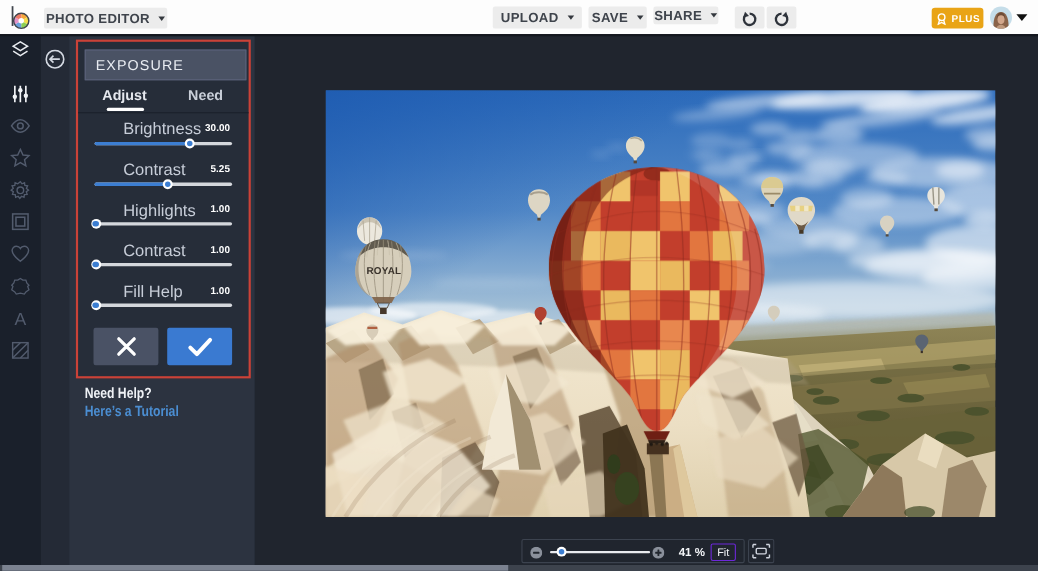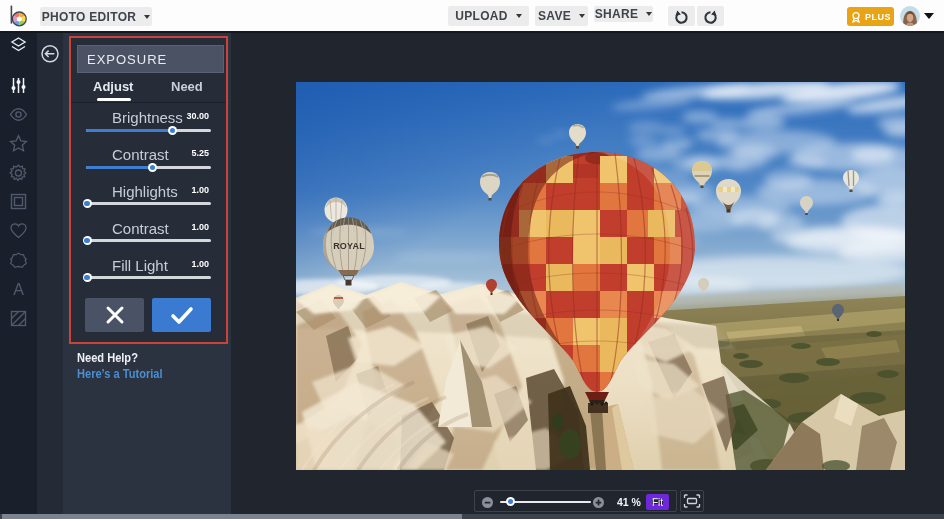--- a/index.html
+++ b/index.html
@@ -52,21 +52,21 @@
 
 
 #zoombar { position:absolute; left:474px; top:490px; width:203px; height:22px;
   border:1px solid #3c434f; border-radius:2px; }
 #fsbox { position:absolute; left:680px; top:490px; width:24px; height:22px;
   border:1px solid #3c434f; border-radius:2px; }
 #ztrack { position:absolute; left:25px; top:10px; width:91px; height:2px; background:#e8eaee; border-radius:1px; }
 #zknob { position:absolute; left:31px; top:6px; width:9px; height:9px; background:#fff; border-radius:50%; }
 #zknob::after { content:""; position:absolute; left:2px; top:2px; width:5px; height:5px; background:#3c7ed2; border-radius:50%; }
 #zpct { position:absolute; left:142px; top:5px; font-size:10.5px; color:#f2f4f7; font-weight:bold; }
-#fitbtn { position:absolute; left:171px; top:3px; width:23px; height:16px; border:6px solid #6d28d9;
+#fitbtn { position:absolute; left:171px; top:3px; width:23px; height:16px; border:1px solid #6d28d9;
   border-radius:2px; color:#f2f4f7; font-size:10px; display:flex; align-items:center; justify-content:center; }
 
 
 #sbar { position:absolute; left:0; top:514px; width:944px; height:5px; background:#3d434d; }
 #sthumb { position:absolute; left:2px; top:0; width:460px; height:5px; background:#7b8290; }
 </style>
 </head>
 <body>
 <div id="stage">
 
@@ -611,21 +611,21 @@
         <div class="knob" style="left:-3.5px"></div>
       </div>
 
     <div class="slab" style="top:182px">Contrast</div>
       <div class="sval" style="top:184px">1.00</div>
     <div class="track" style="top:201px">
         <div class="fill" style="width:3px"></div>
         <div class="knob" style="left:-3.5px"></div>
       </div>
 
-    <div class="slab" style="top:219px">Fill Light</div>
+    <div class="slab" style="top:219px">Fill Help</div>
       <div class="sval" style="top:221px">1.00</div>
     <div class="track" style="top:238px">
         <div class="fill" style="width:3px"></div>
         <div class="knob" style="left:-3.5px"></div>
       </div>
 
     <div class="pbtn" style="left:14px;background:#4a5265">
       <svg width="22" height="22" viewBox="0 0 22 22">
           <path d="M4,4 L18,18 M18,4 L4,18" stroke="#fff" stroke-width="3" stroke-linecap="round"></path>
         </svg>

